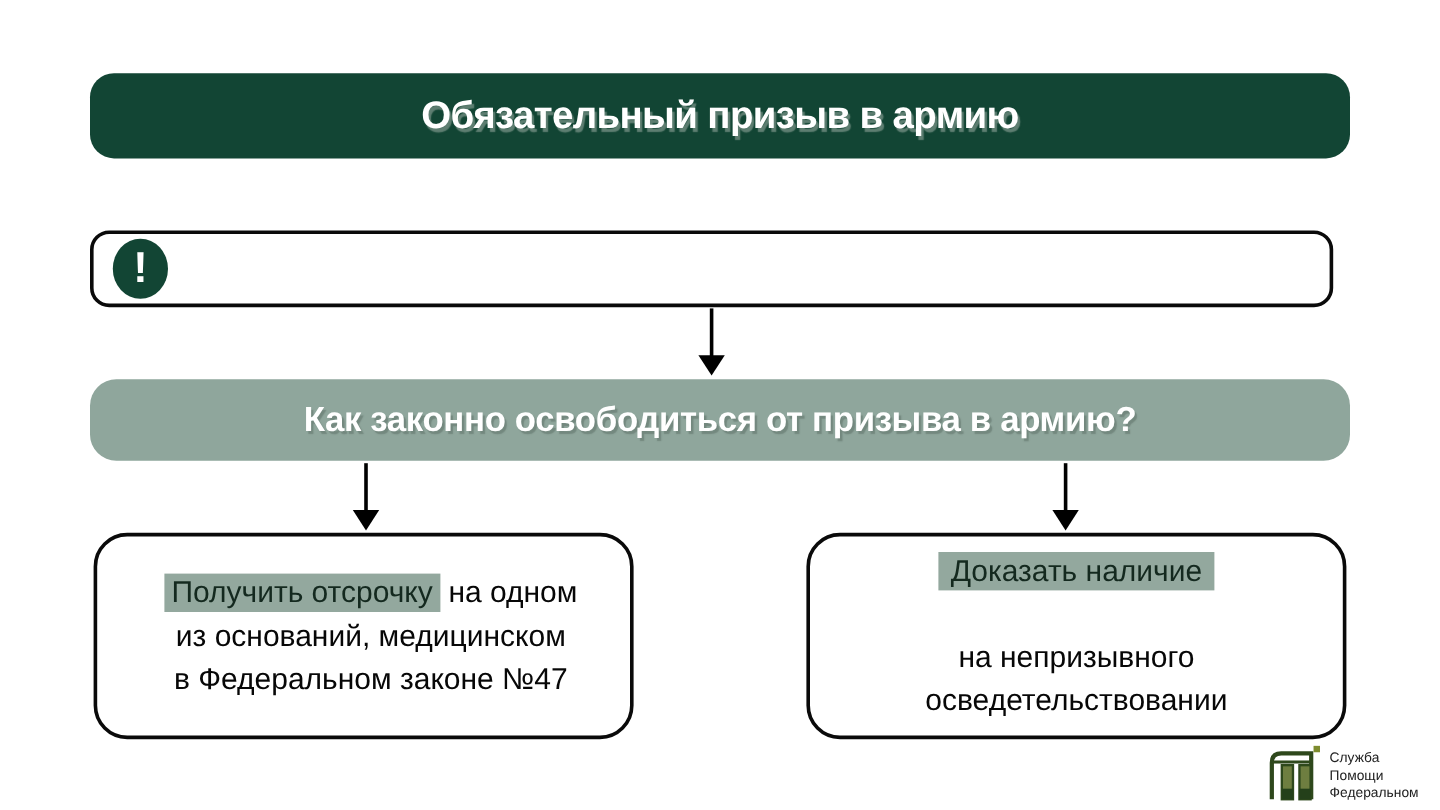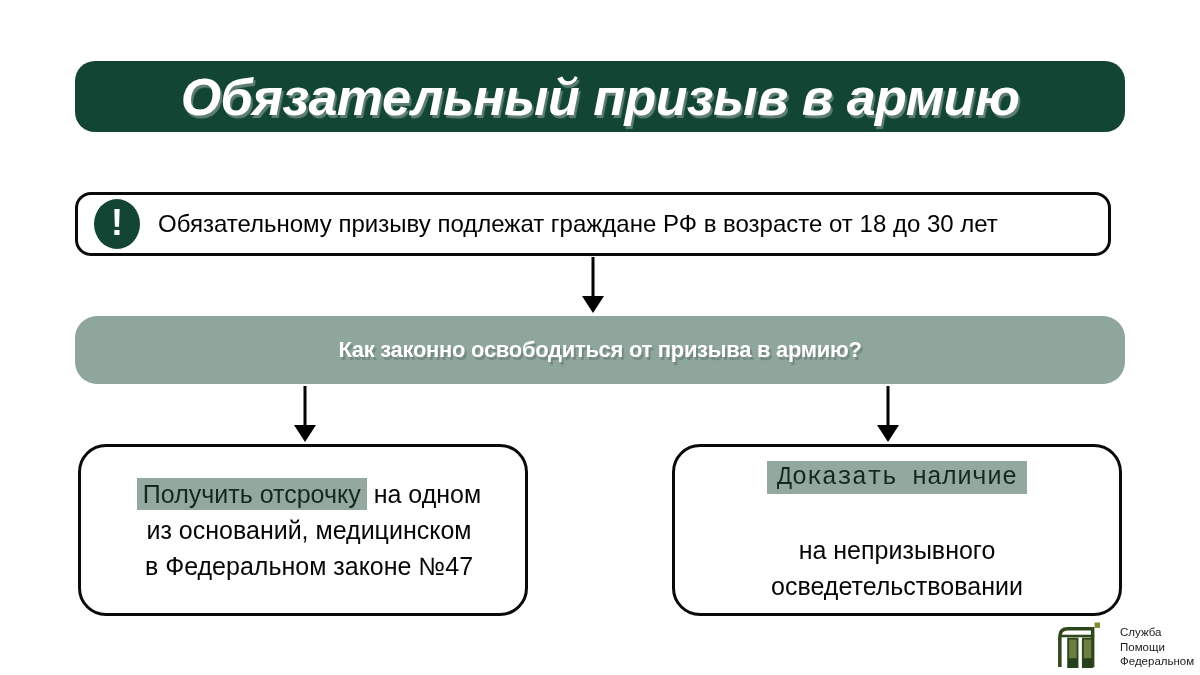--- a/index.html
+++ b/index.html
@@ -22,25 +22,24 @@
     left: 75px; top: 61px;
     width: 1050px; height: 71px;
     background: #124534;
     border-radius: 20px;
     display: flex;
     align-items: center;
     justify-content: center;
   }
   .title-banner .title-text {
     color: #ffffff;
-    font-size: 52px;
+    font-size: 32px;
     font-weight: 800;
     letter-spacing: -0.5px;
     text-shadow: 2px 3px 1px rgba(158,174,166,0.55);
-    font-style: italic;
   }
 
   
   .info-box {
     position: absolute;
     left: 75px; top: 192px;
     width: 1036px; height: 64px;
     background: #ffffff;
     border: 3px solid #0a0a0a;
     border-radius: 16px;
@@ -79,21 +78,21 @@
     left: 75px; top: 316px;
     width: 1050px; height: 68px;
     background: #8FA69C;
     border-radius: 22px;
     display: flex;
     align-items: center;
     justify-content: center;
   }
   .question-banner .question-text {
     color: #ffffff;
-    font-size: 22px;
+    font-size: 29px;
     font-weight: 800;
     letter-spacing: -0.3px;
     text-shadow: 2px 3px 1px rgba(82,100,92,0.45);
   }
 
   
   .arrow {
     position: absolute;
     width: 22px;
   }
@@ -144,30 +143,28 @@
     line-height: 36px;
     color: #070707;
   }
   .hl {
     background: #93A89E;
     color: #14291f;
     padding: 2px 6px;
   }
   .hl.wide {
     padding: 2px 10px;
-    font-family: Liberation Mono, monospace;
   }
 
   
   .logo {
     position: absolute;
     left: 1053px; top: 621px;
     display: flex;
-    align-items: flex-end;
-    gap: 12px;
+    align-items: center;
   }
   .logo-icon {
     width: 47px; height: 47px;
     flex: 0 0 auto;
   }
   .logo-text {
     margin-left: 8px;
     margin-top: 4px;
     font-size: 11.5px;
     line-height: 14.5px;
@@ -181,21 +178,20 @@
 <div id="canvas">
 
   <div class="title-banner">
     <span class="title-text">Обязательный призыв в армию</span>
   </div>
 
   <div class="info-box">
     <div class="excl-circle">
       <span>!</span>
     </div>
-    <span class="info-text">Обязательному призыву подлежат граждане РФ в возрасте от 18 до 30 лет</span>
   </div>
 
   <div class="arrow" id="arrow-1">
     <div class="shaft"></div>
     <div class="head"></div>
   </div>
 
   <div class="question-banner">
     <span class="question-text">Как законно освободиться от призыва в армию?</span>
   </div>

